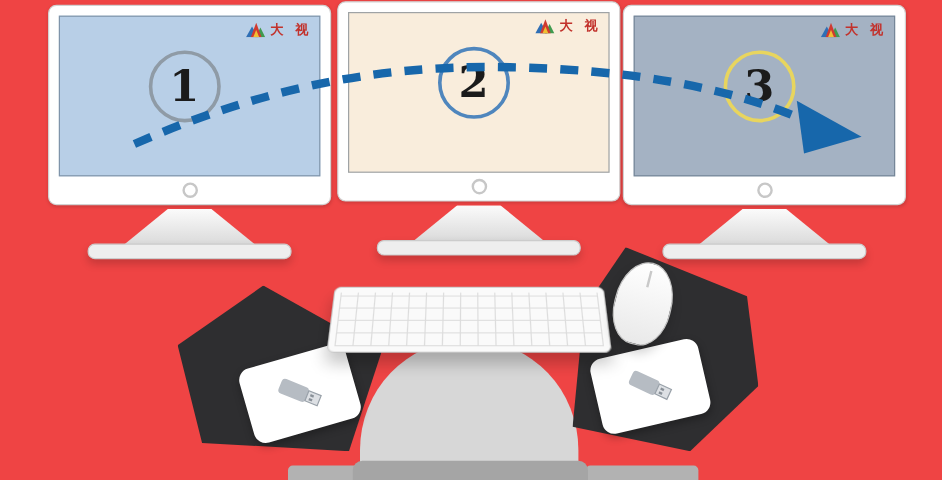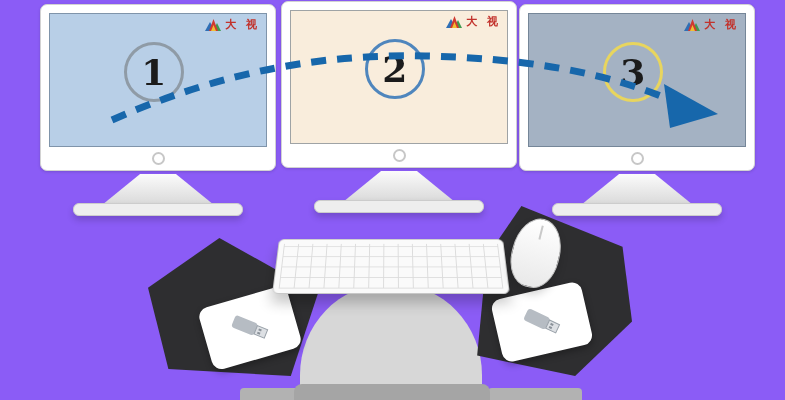--- a/index.html
+++ b/index.html
@@ -1,16 +1,16 @@
 <!DOCTYPE html>
 <html><head>
 <meta charset="utf-8">
 <style>
   html,body{margin:0;padding:0;background:#fff}
-  .stage{position:relative;width:785px;height:400px;background:#8b5cf6;overflow:hidden;
+  .stage{position:relative;width:785px;height:400px;background:#ef4444;overflow:hidden;
          font-family:"DejaVu Sans","Liberation Sans",sans-serif}
 
   
   .monitor{position:absolute;top:4px;width:236px;height:222px}
   .m1{left:40px}.m2{left:281px;top:1px}.m3{left:519px}
   .bezel{position:relative;background:#fff;border:1px solid #d2d2d2;border-radius:7px;
          padding:8px 8px 0;box-shadow:0 1px 3px rgba(0,0,0,.15)}
   .screen{position:relative;height:134px;border:1px solid rgba(70,90,110,.5);
           box-sizing:border-box;overflow:hidden}
   .logo{position:absolute;top:3px;right:6px;display:flex;align-items:center;gap:3px}

